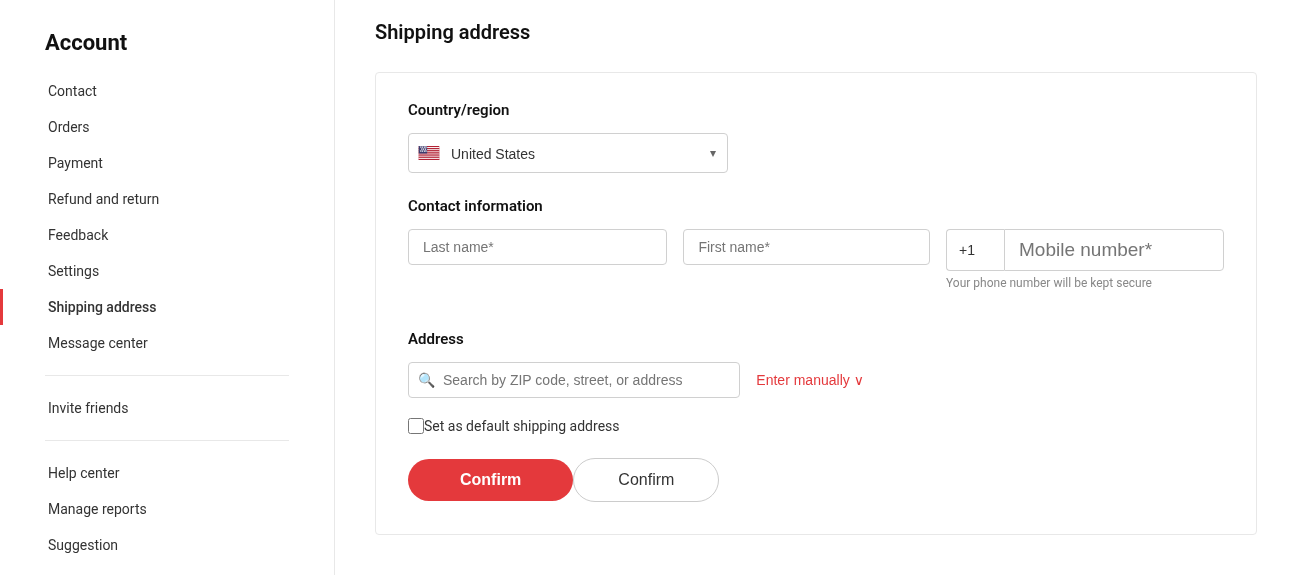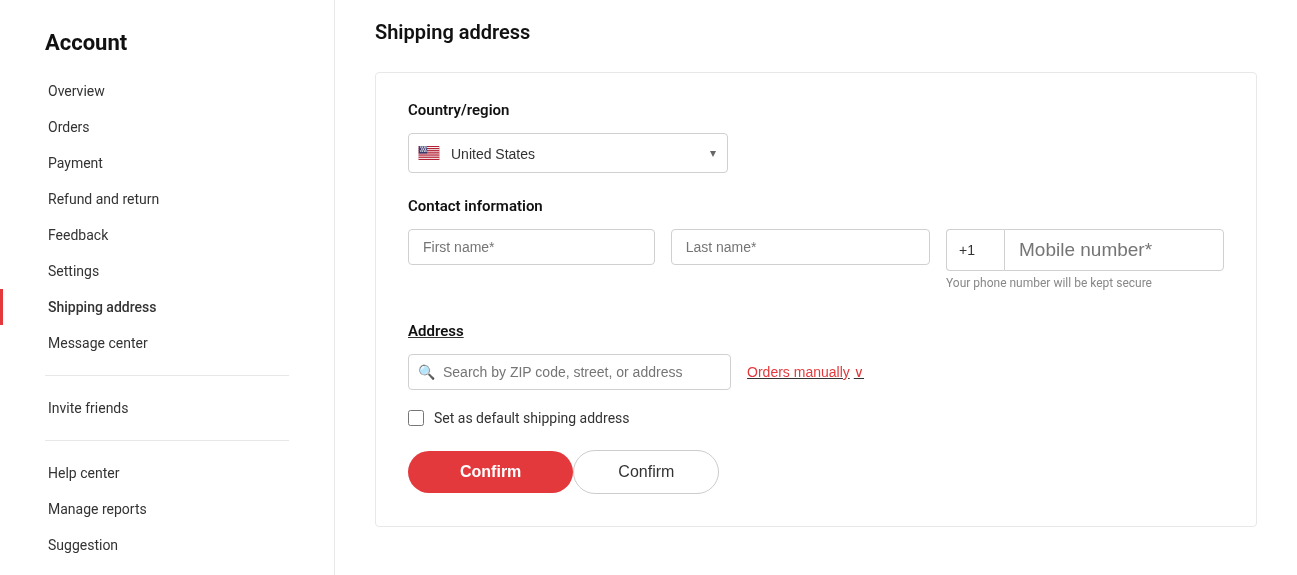--- a/index.html
+++ b/index.html
@@ -162,22 +162,21 @@
       outline: none;
     }
     .phone-hint {
       font-size: 12px;
       color: #888;
       margin-top: 5px;
     }
 
     
     .address-section {
-      margin-top: 32px;
-      text-decoration: underline;
+      margin-top: 40px;
     }
     .address-search-wrapper {
       position: relative;
       width: 456px;
       margin-bottom: 10px;
       display: flex;
       align-items: center;
       gap: 16px;
     }
     .address-search-input {
@@ -208,21 +207,21 @@
       gap: 4px;
       background: none;
       border: none;
       padding: 0;
     }
 
     
     .default-checkbox-row {
       display: flex;
       align-items: center;
-      gap: 10px;
+      gap: 0;
       margin: 20px 0 24px;
     }
     .default-checkbox {
       width: 16px;
       height: 16px;
       border: 1px solid #ccc;
       border-radius: 2px;
       cursor: pointer;
       flex-shrink: 0;
     }
@@ -268,21 +267,21 @@
     }
   </style>
 </head>
 <body>
 
 <aside class="sidebar">
   <div class="sidebar-title">Account</div>
 
   <nav>
     <div class="sidebar-nav-item">
-      <span>Overview</span>
+      <span>Contact</span>
     </div>
     <div class="sidebar-nav-item">
       <span>Orders</span>
     </div>
     <div class="sidebar-nav-item">
       <span>Payment</span>
     </div>
     <div class="sidebar-nav-item">
       <span>Refund and return</span>
     </div>
@@ -369,42 +368,42 @@
         <option>Australia</option>
         <option>Germany</option>
       </select>
       <span class="chevron-icon">▾</span>
     </div>
 
     
     <div class="form-section-label">Contact information</div>
 
     <div class="contact-row">
+      <input class="contact-input input-last-name" type="text" placeholder="Last name*" style="">
       <input class="contact-input input-first-name" type="text" placeholder="First name*" style="">
-      <input class="contact-input input-last-name" type="text" placeholder="Last name*" style="">
       <div class="phone-group">
         <div class="phone-row">
           <input class="phone-code" type="text" value="+1" style="">
           <input class="contact-input input-mobile" type="text" placeholder="Mobile number*" style="">
         </div>
         <div class="phone-hint">Your phone number will be kept secure</div>
       </div>
     </div>
 
     
     <div class="address-section">
       <div class="form-section-label">Address</div>
 
       <div class="address-search-wrapper">
         <div style="position:relative;flex:1;">
           <span class="search-icon-inner">🔍</span>
           <input class="address-search-input" type="text" placeholder="Search by ZIP code, street, or address" style="">
         </div>
         <button class="enter-manually-btn">
-          <span>Orders manually</span>
+          <span>Enter manually</span>
           <span>∨</span>
         </button>
       </div>
     </div>
 
     
     <div class="default-checkbox-row">
       <input type="checkbox" class="default-checkbox" style="">
       <label class="default-label">Set as default shipping address</label>
     </div>

